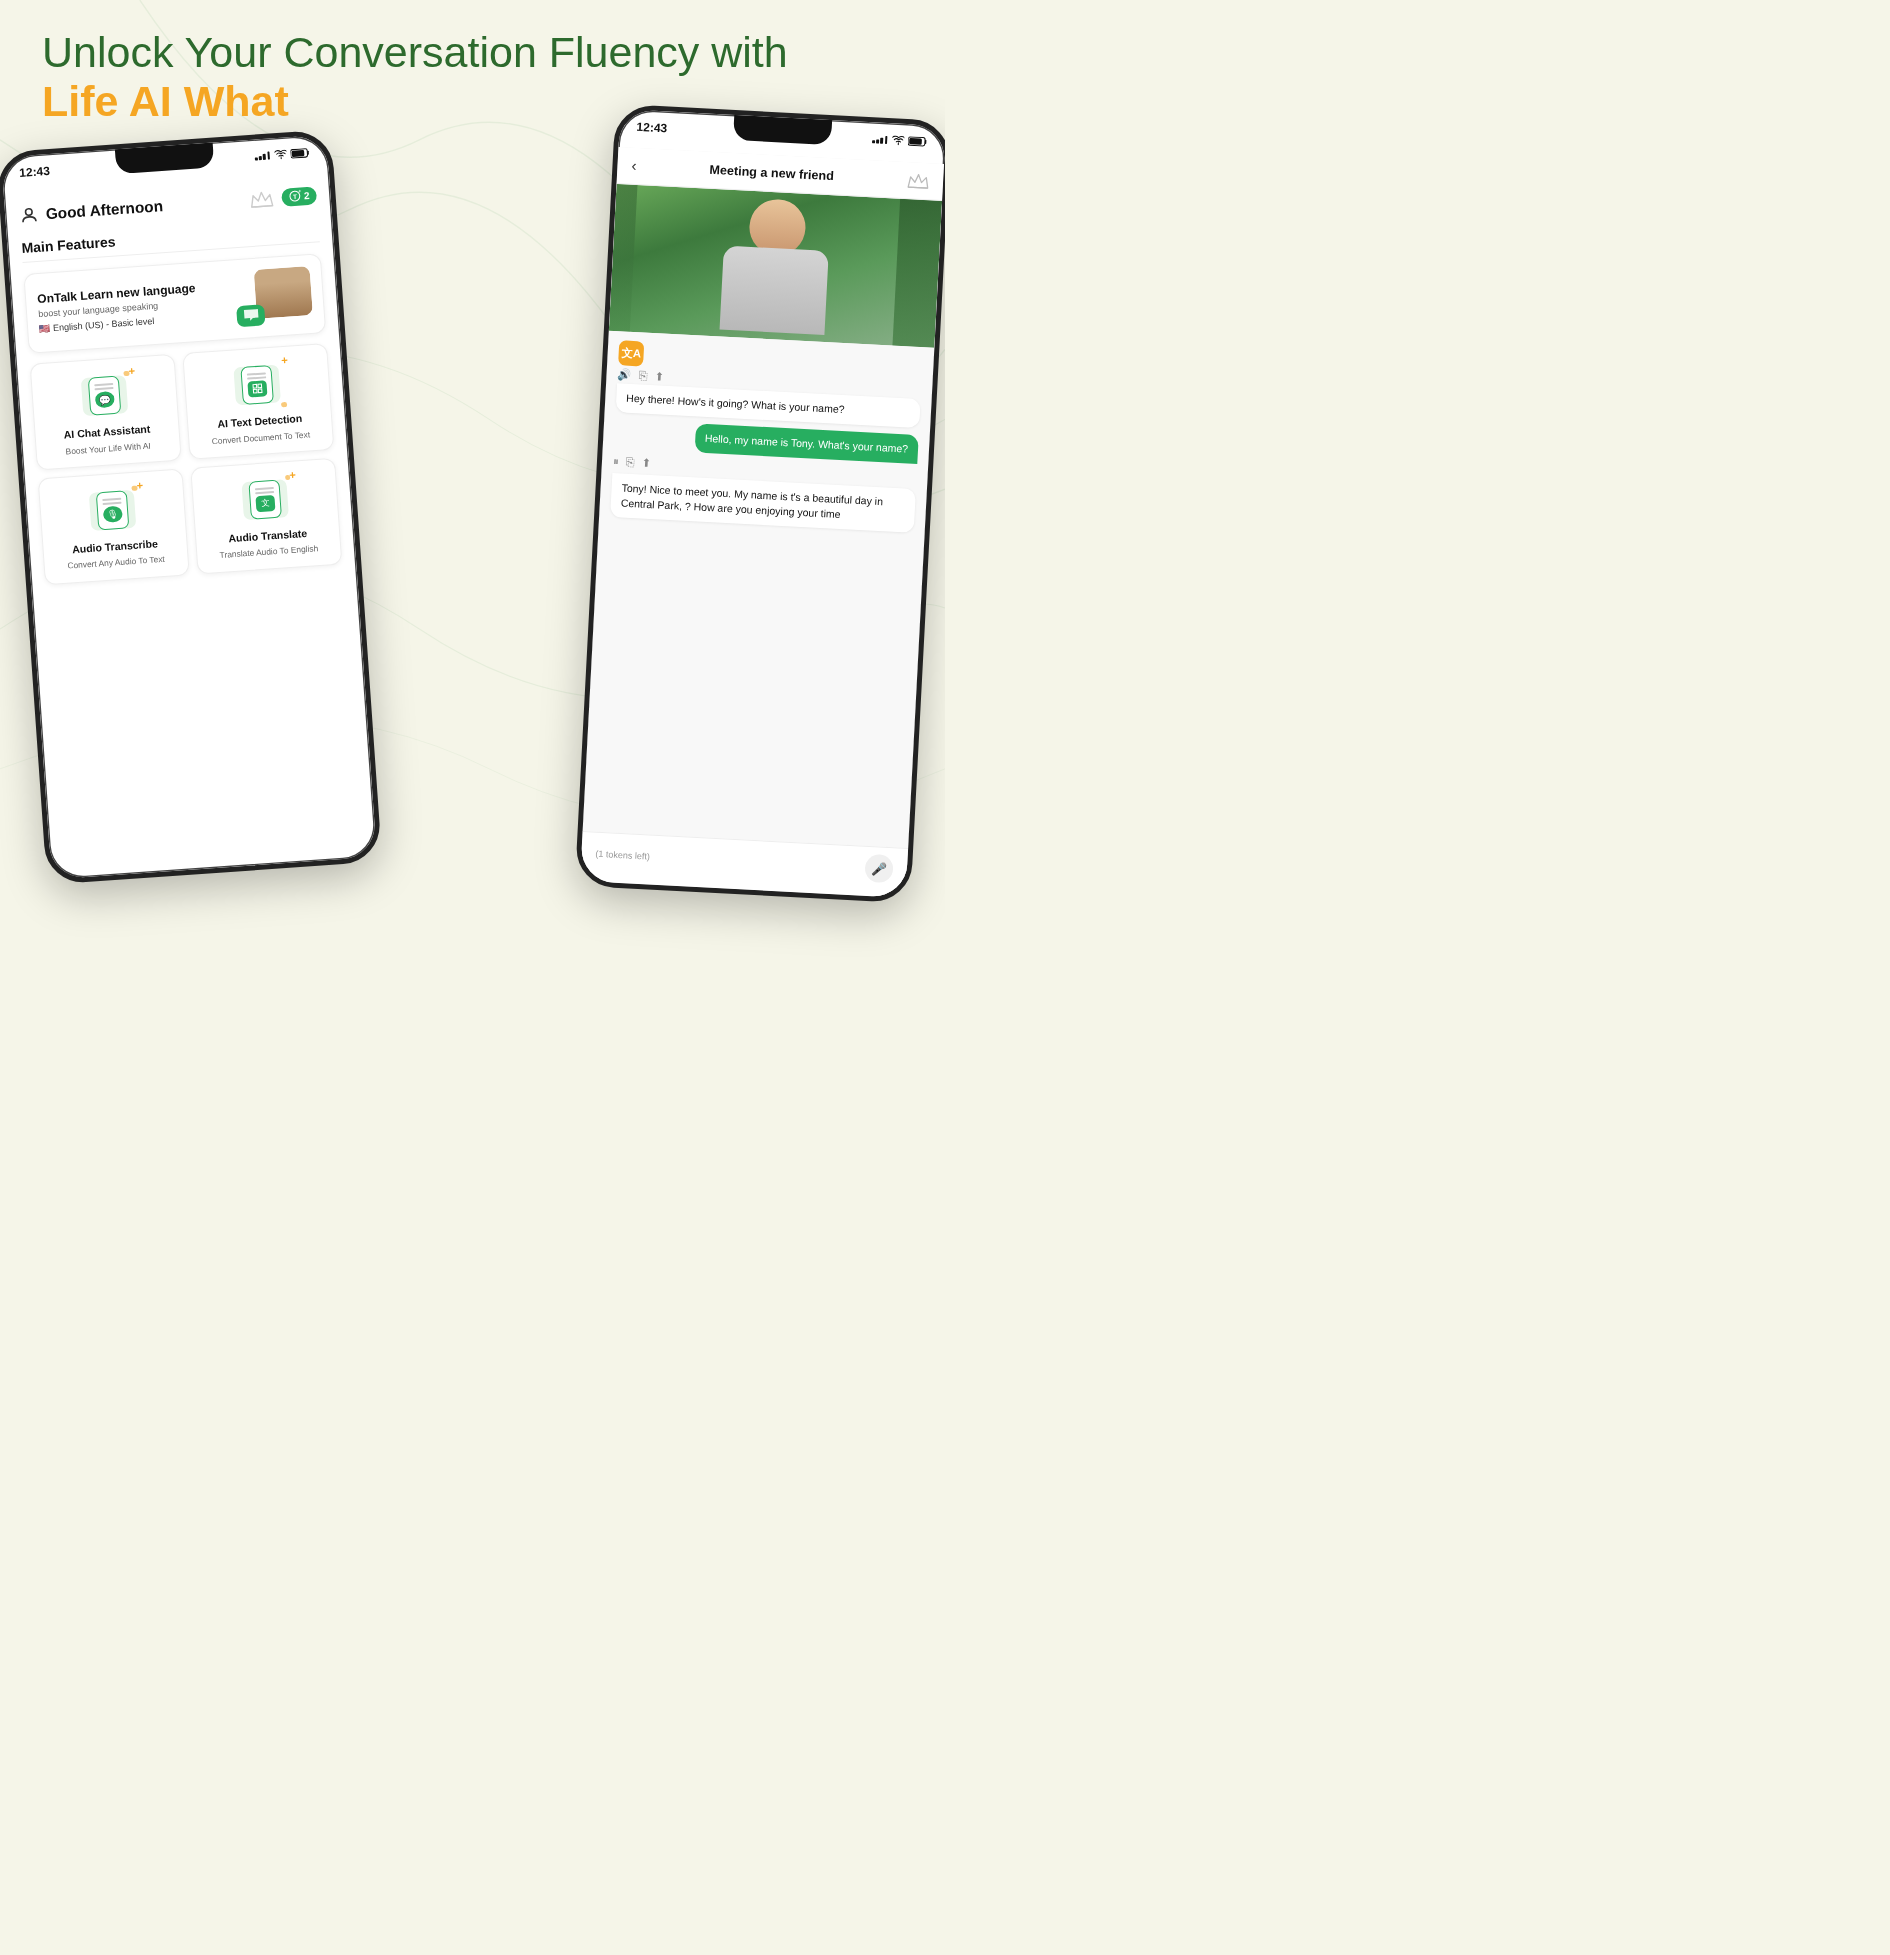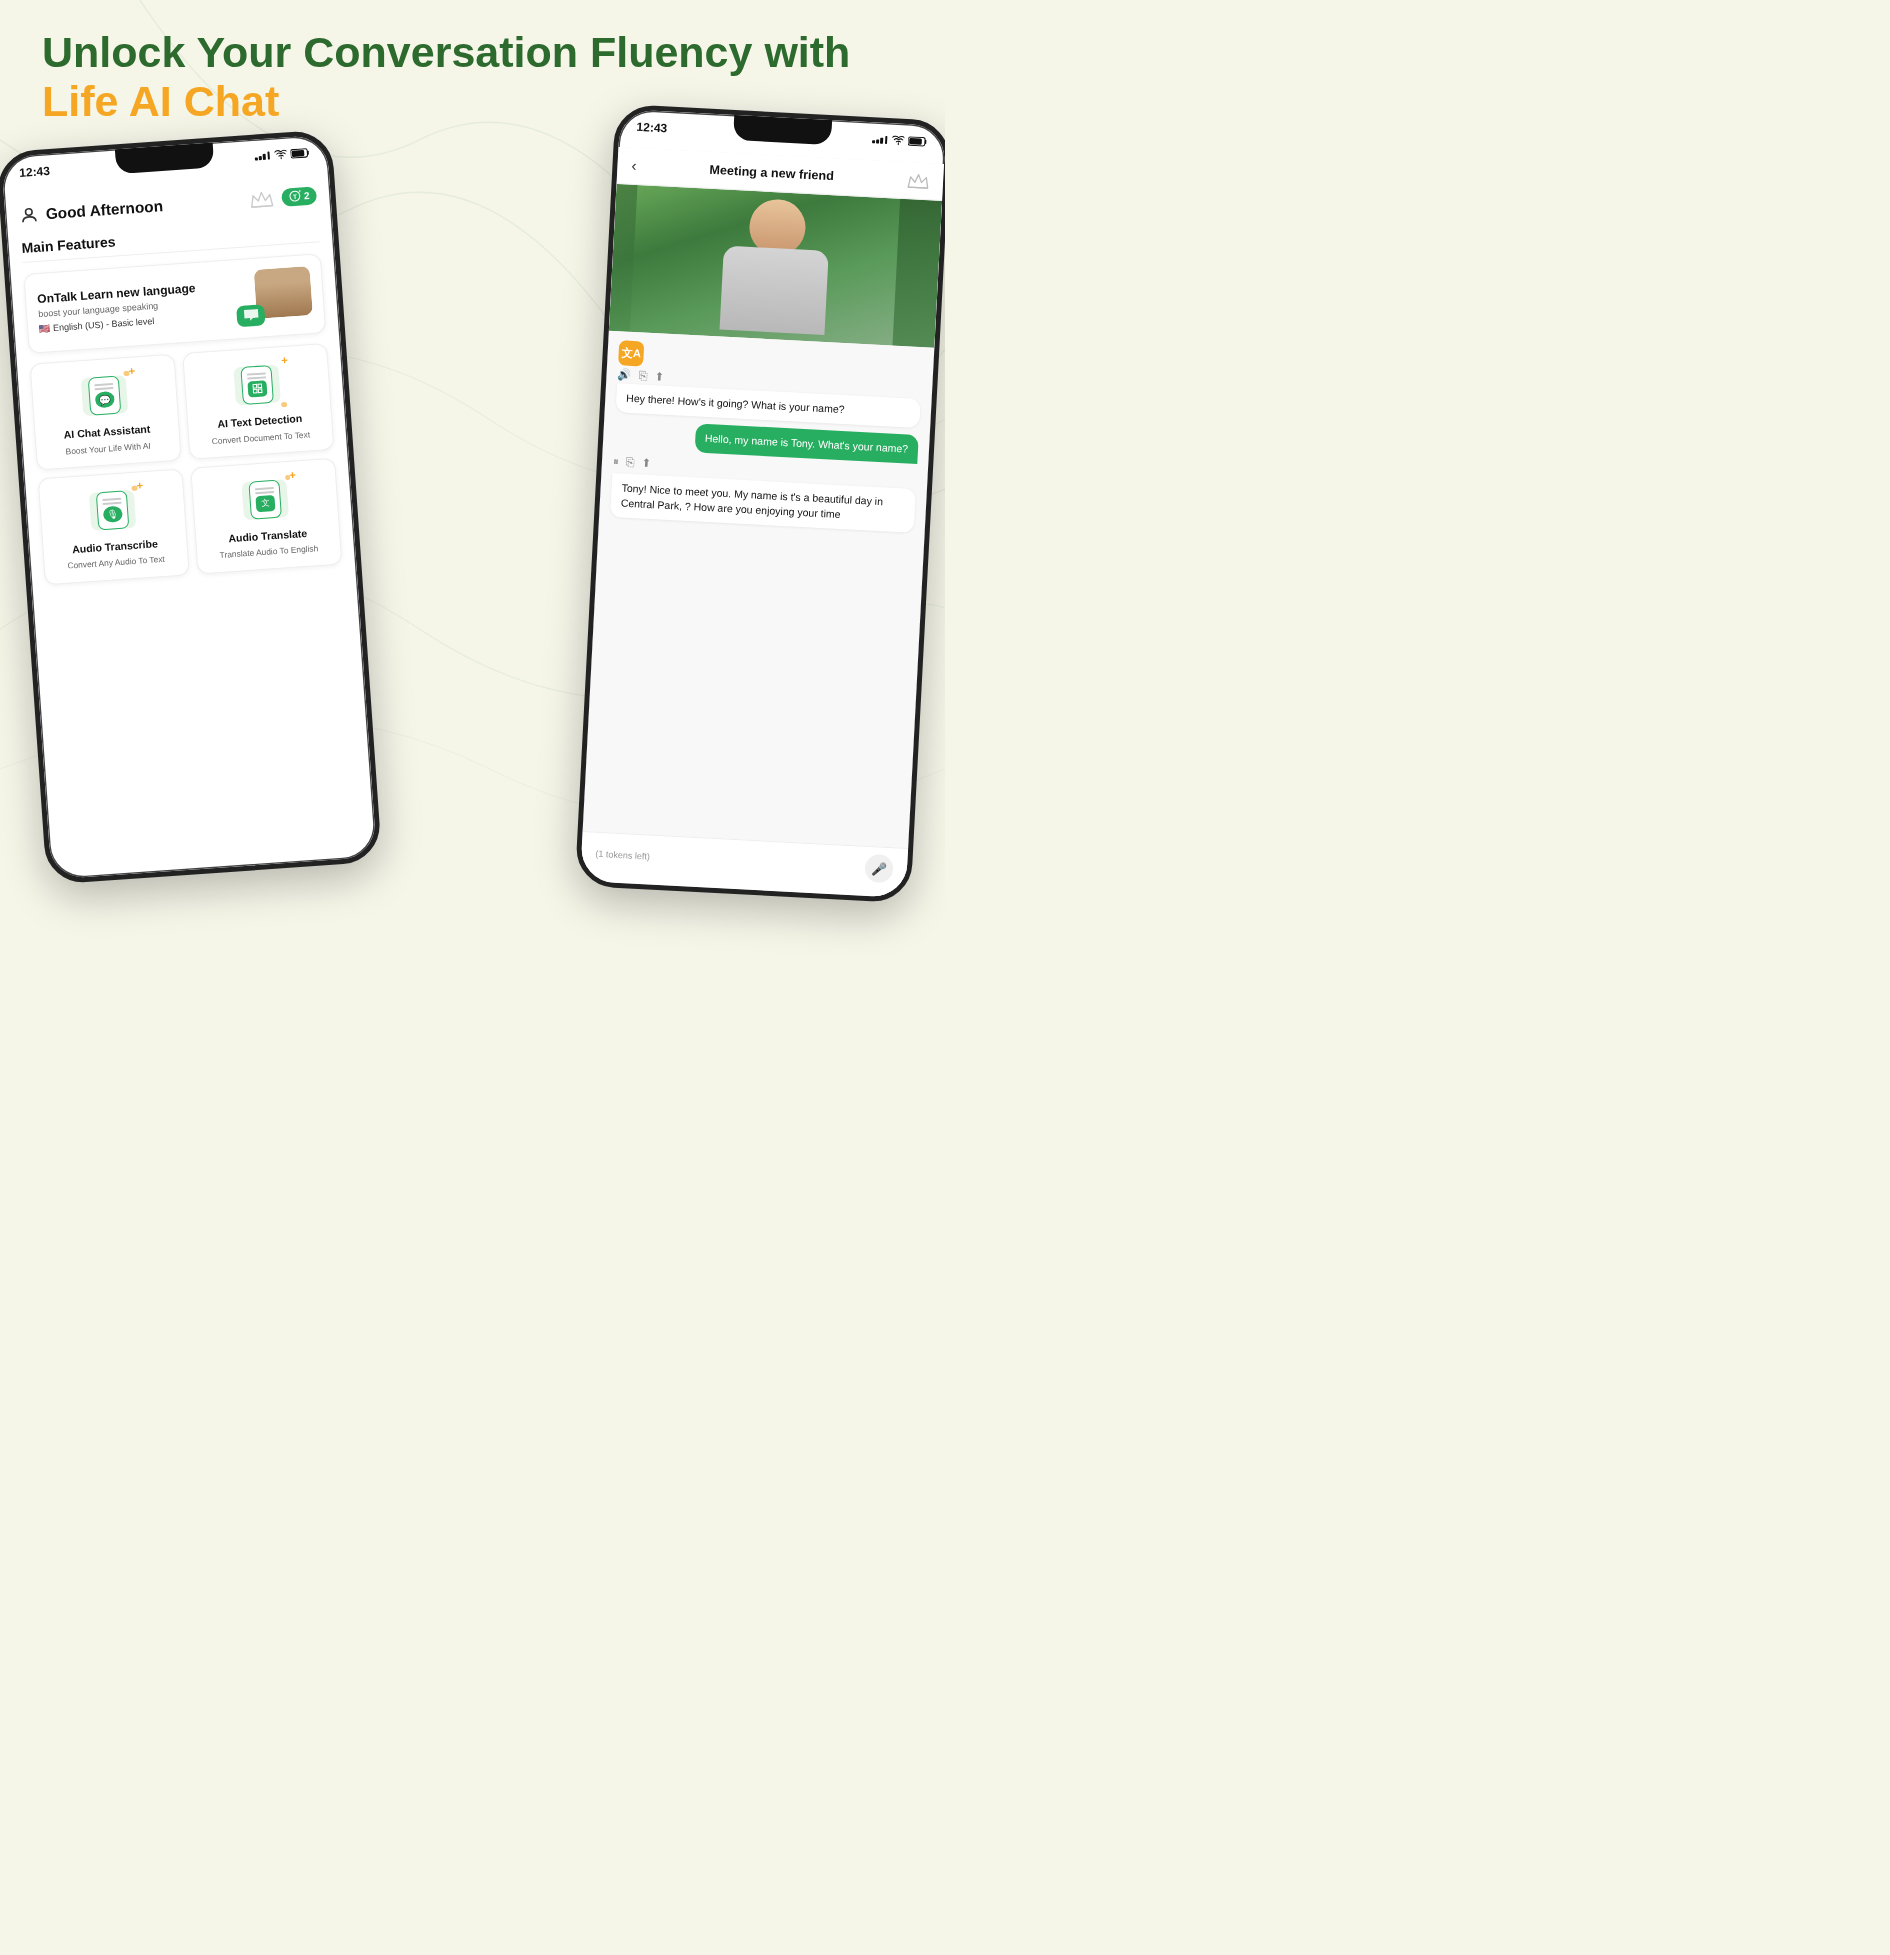--- a/index.html
+++ b/index.html
@@ -22,21 +22,21 @@
 
     
     .header {
       position: absolute;
       top: 28px;
       left: 42px;
       z-index: 10;
     }
     .header-line1 {
       font-size: 43px;
-      font-weight: 700;
+      font-weight: 400;
       color: #2d6a2d;
       line-height: 1.15;
     }
     .header-line2 {
       font-size: 43px;
       font-weight: 800;
       color: #2d6a2d;
       line-height: 1.15;
     }
     .header-line2 span {
@@ -403,21 +403,21 @@
   <path d="M 200 0 Q 400 300 600 200 Q 800 100 1000 400 Q 1200 700 1352 500" stroke="#90c090" stroke-width="2" fill="none"></path>
   <path d="M 0 200 Q 300 400 500 300 Q 700 200 900 500 Q 1100 800 1352 700" stroke="#90c090" stroke-width="2" fill="none"></path>
   <path d="M 100 600 Q 400 400 700 600 Q 1000 800 1352 600" stroke="#90c090" stroke-width="1.5" fill="none"></path>
   <path d="M 0 900 Q 300 700 600 900 Q 900 1100 1200 900 Q 1300 850 1352 870" stroke="#90c090" stroke-width="1.5" fill="none"></path>
   <path d="M 0 1100 Q 400 950 700 1100 Q 1000 1250 1352 1100" stroke="#90c090" stroke-width="1" fill="none"></path>
 </svg>
 
 <div class="header">
   <div class="header-line1">Unlock Your Conversation Fluency with</div>
   <div class="header-line2">
-    <span>Life </span><span style="color:#f5a623;">AI Chat</span>
+    <span>Life </span><span style="color:#f5a623;">AI What</span>
   </div>
 </div>
 
 <div class="phone1-wrapper">
   <div class="phone-frame">
     <div class="notch"></div>
 
     <div class="status-bar">
       <span class="status-time">12:43</span>
       <div class="status-icons">

